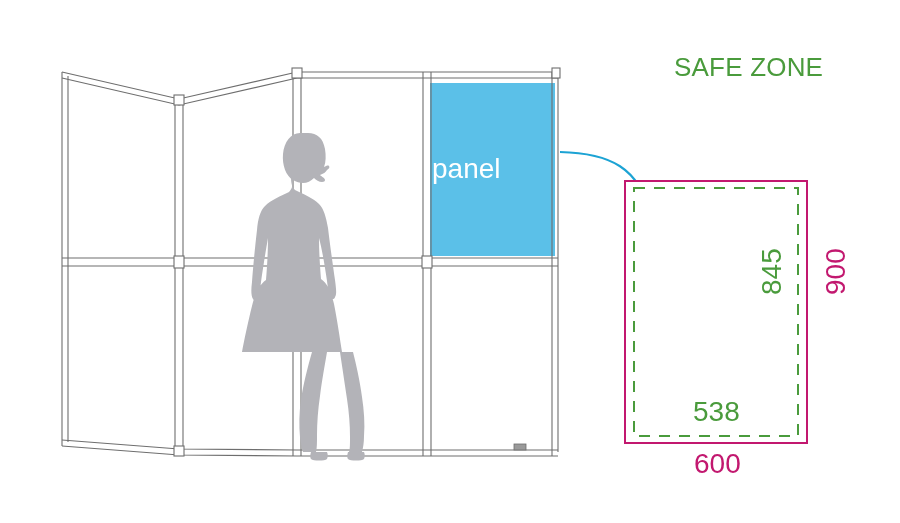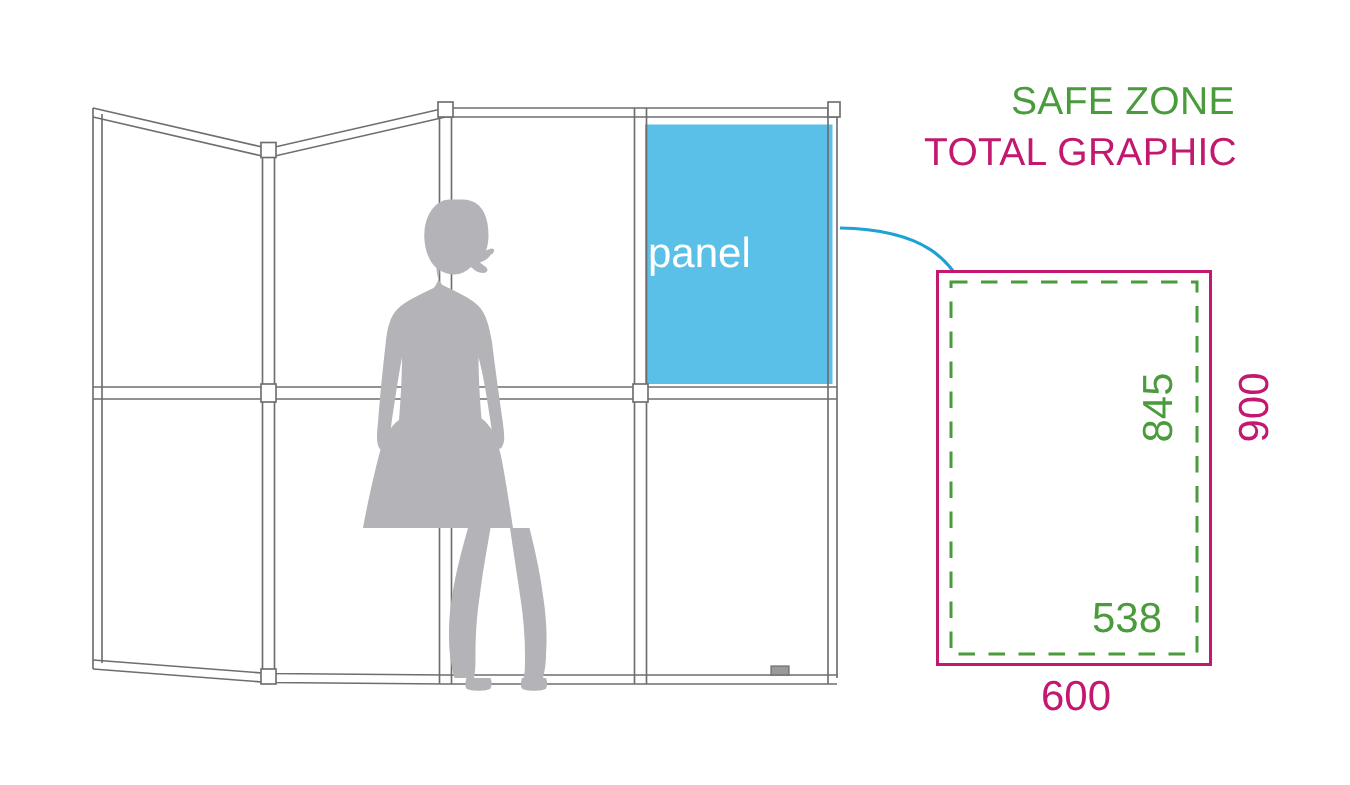--- a/index.html
+++ b/index.html
@@ -13,21 +13,21 @@
   .lbl{position:absolute;white-space:nowrap;line-height:1;}
   #safe-zone-label{
     left:674px;top:54px;font-size:26px;letter-spacing:.2px;
   }
   #total-graphic-label{
     left:616px;top:88px;font-size:26px;letter-spacing:.2px;
   }
   #panel-label{
     left:432px;top:155px;font-size:28px;color:#ffffff;
   }
-  #dim-538{left:693px;top:398px;font-size:28px;margin-left:35px;}
+  #dim-538{left:693px;top:398px;font-size:28px;}
   #dim-600{left:694px;top:450px;font-size:28px;}
   #dim-845{
     left:758px;top:295px;font-size:28px;
     transform:rotate(-90deg);transform-origin:left top;
   }
   #dim-900{
     left:822px;top:295px;font-size:28px;
     transform:rotate(-90deg);transform-origin:left top;
   }
 </style>
@@ -181,21 +181,20 @@
     <g>
 
       <rect x="625" y="181" width="182" height="262" fill="#ffffff" stroke="#C2186F" stroke-width="2"></rect>
 
       <rect x="634" y="188" width="164" height="248" fill="none" stroke="#4A9B3C" stroke-width="2" stroke-dasharray="11 9"></rect>
     </g>
   </svg>
 
   <div class="lbl" id="safe-zone-label" style="color:#4A9B3C;">SAFE ZONE</div>
 
-  <div class="lbl" id="total-graphic-label" style="color:#C2186F;">TOTAL GRAPHIC</div>
 
   <div class="lbl" id="panel-label">panel</div>
 
   <div class="lbl" id="dim-538" style="color:#4A9B3C;">538</div>
 
   <div class="lbl" id="dim-845" style="color:#4A9B3C;">845</div>
 
   <div class="lbl" id="dim-600" style="color:#C2186F;">600</div>
 
   <div class="lbl" id="dim-900" style="color:#C2186F;">900</div>

